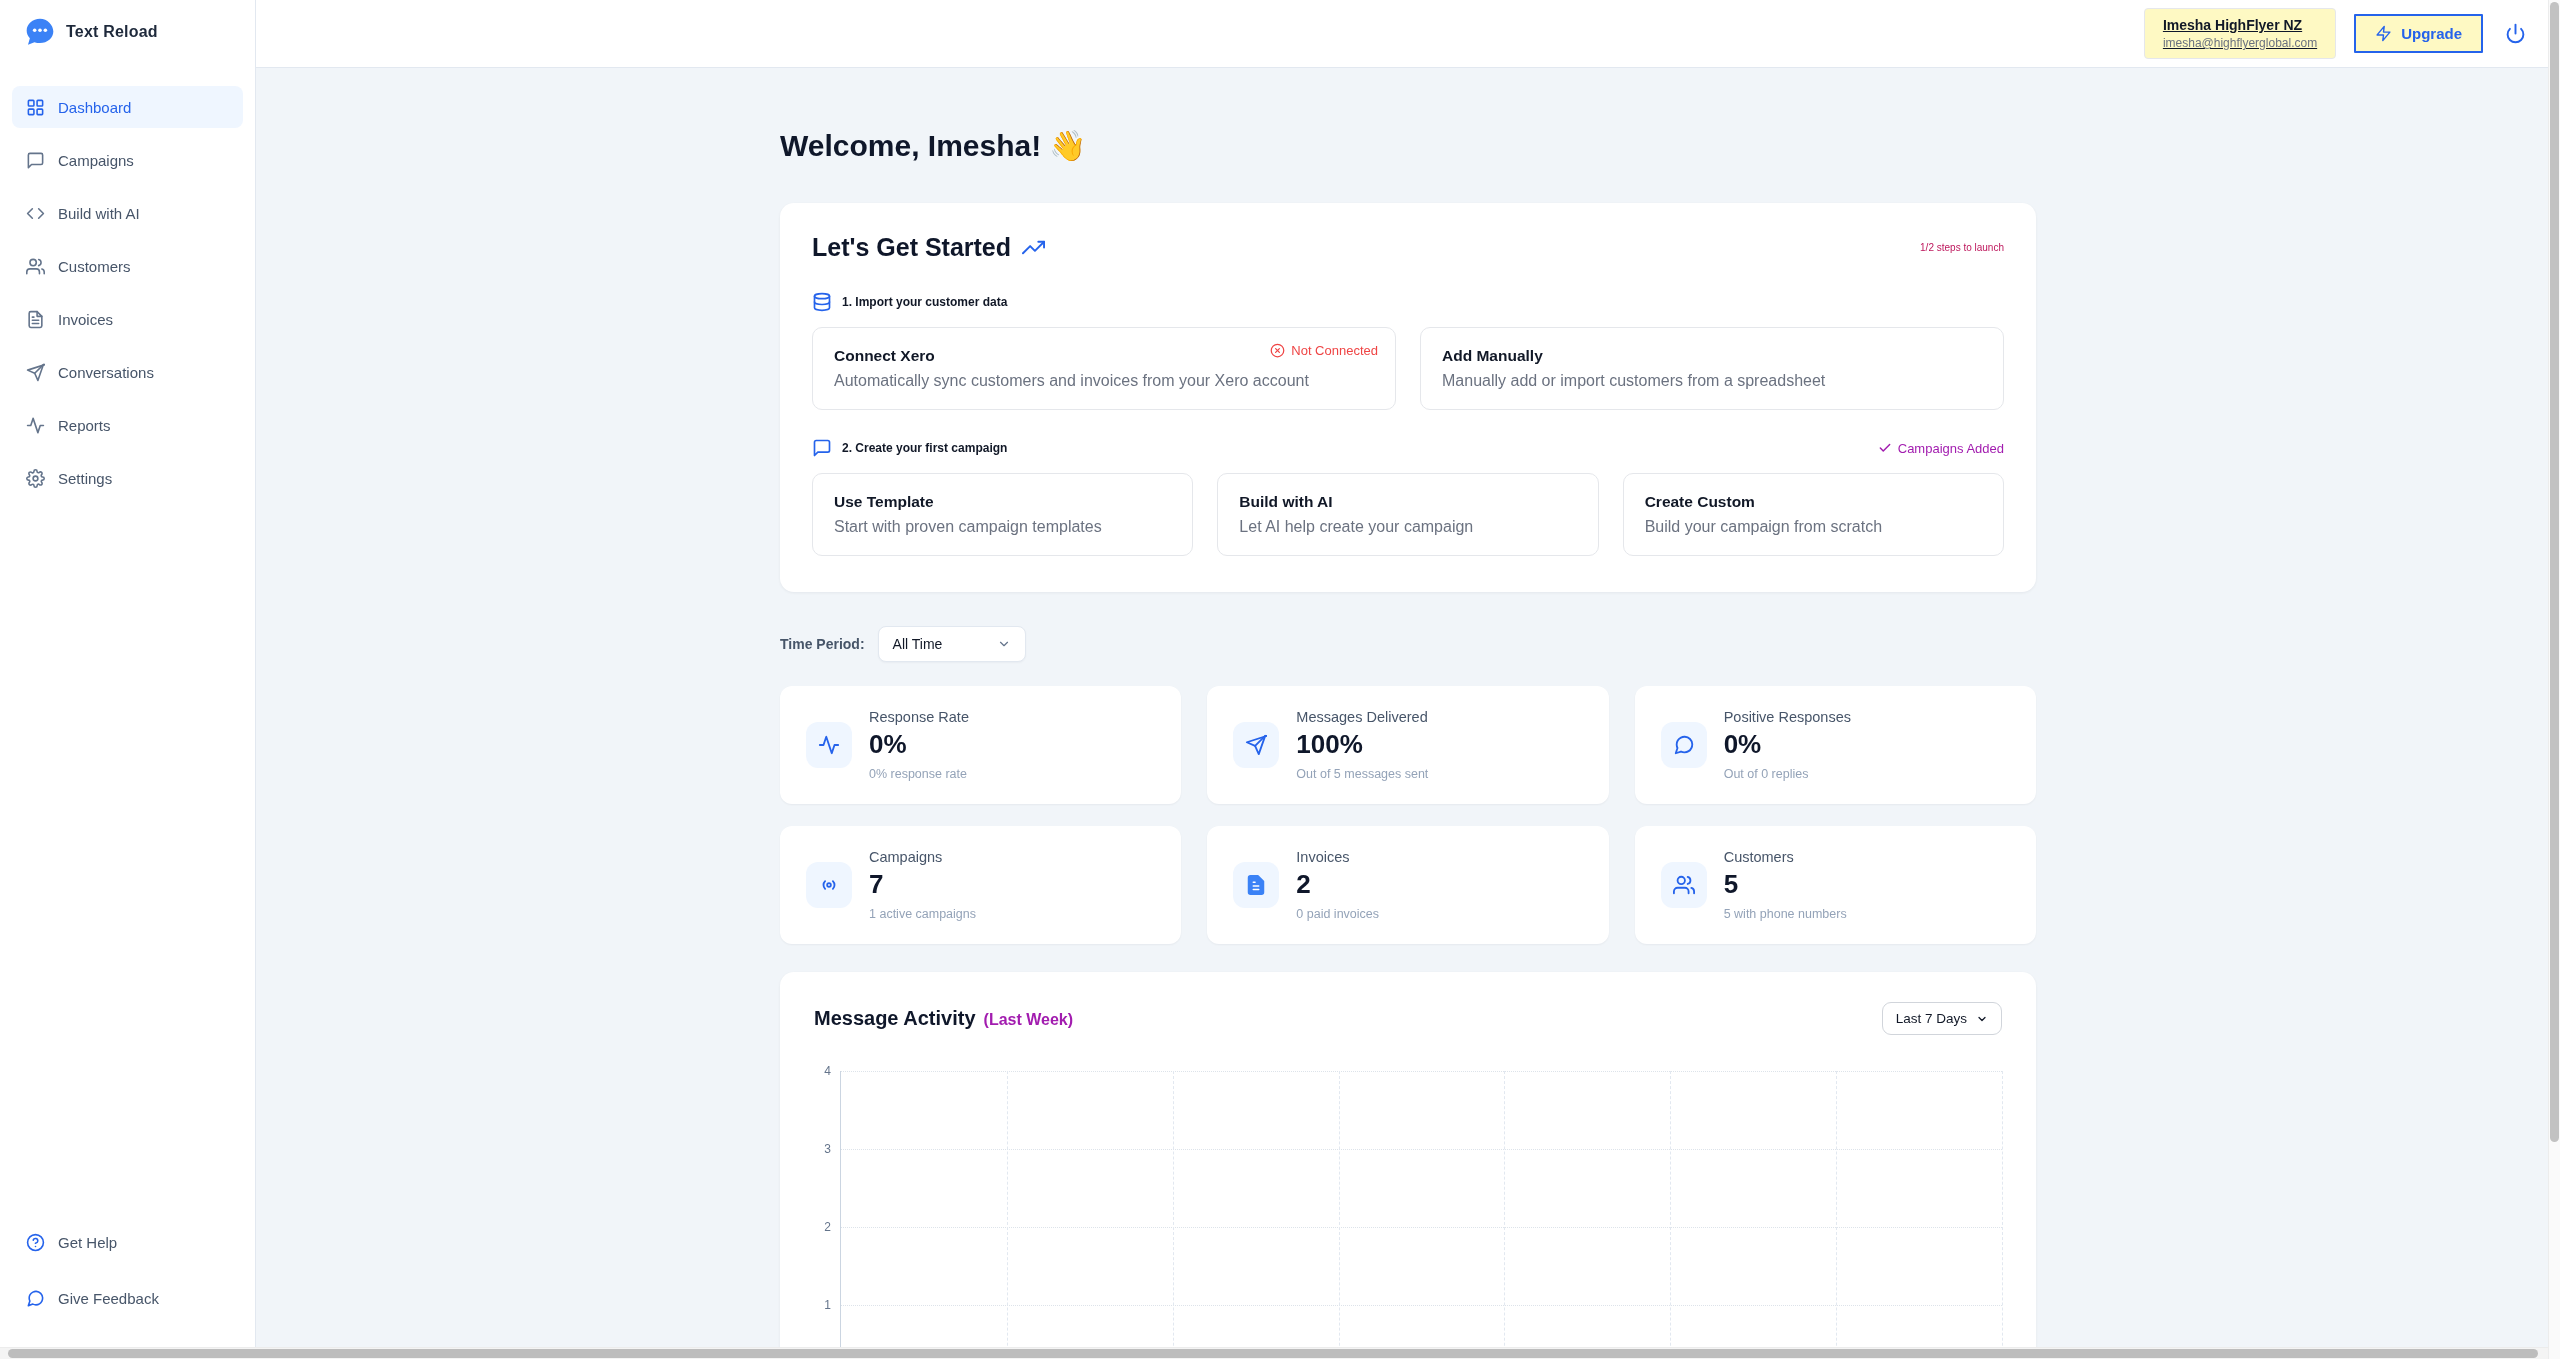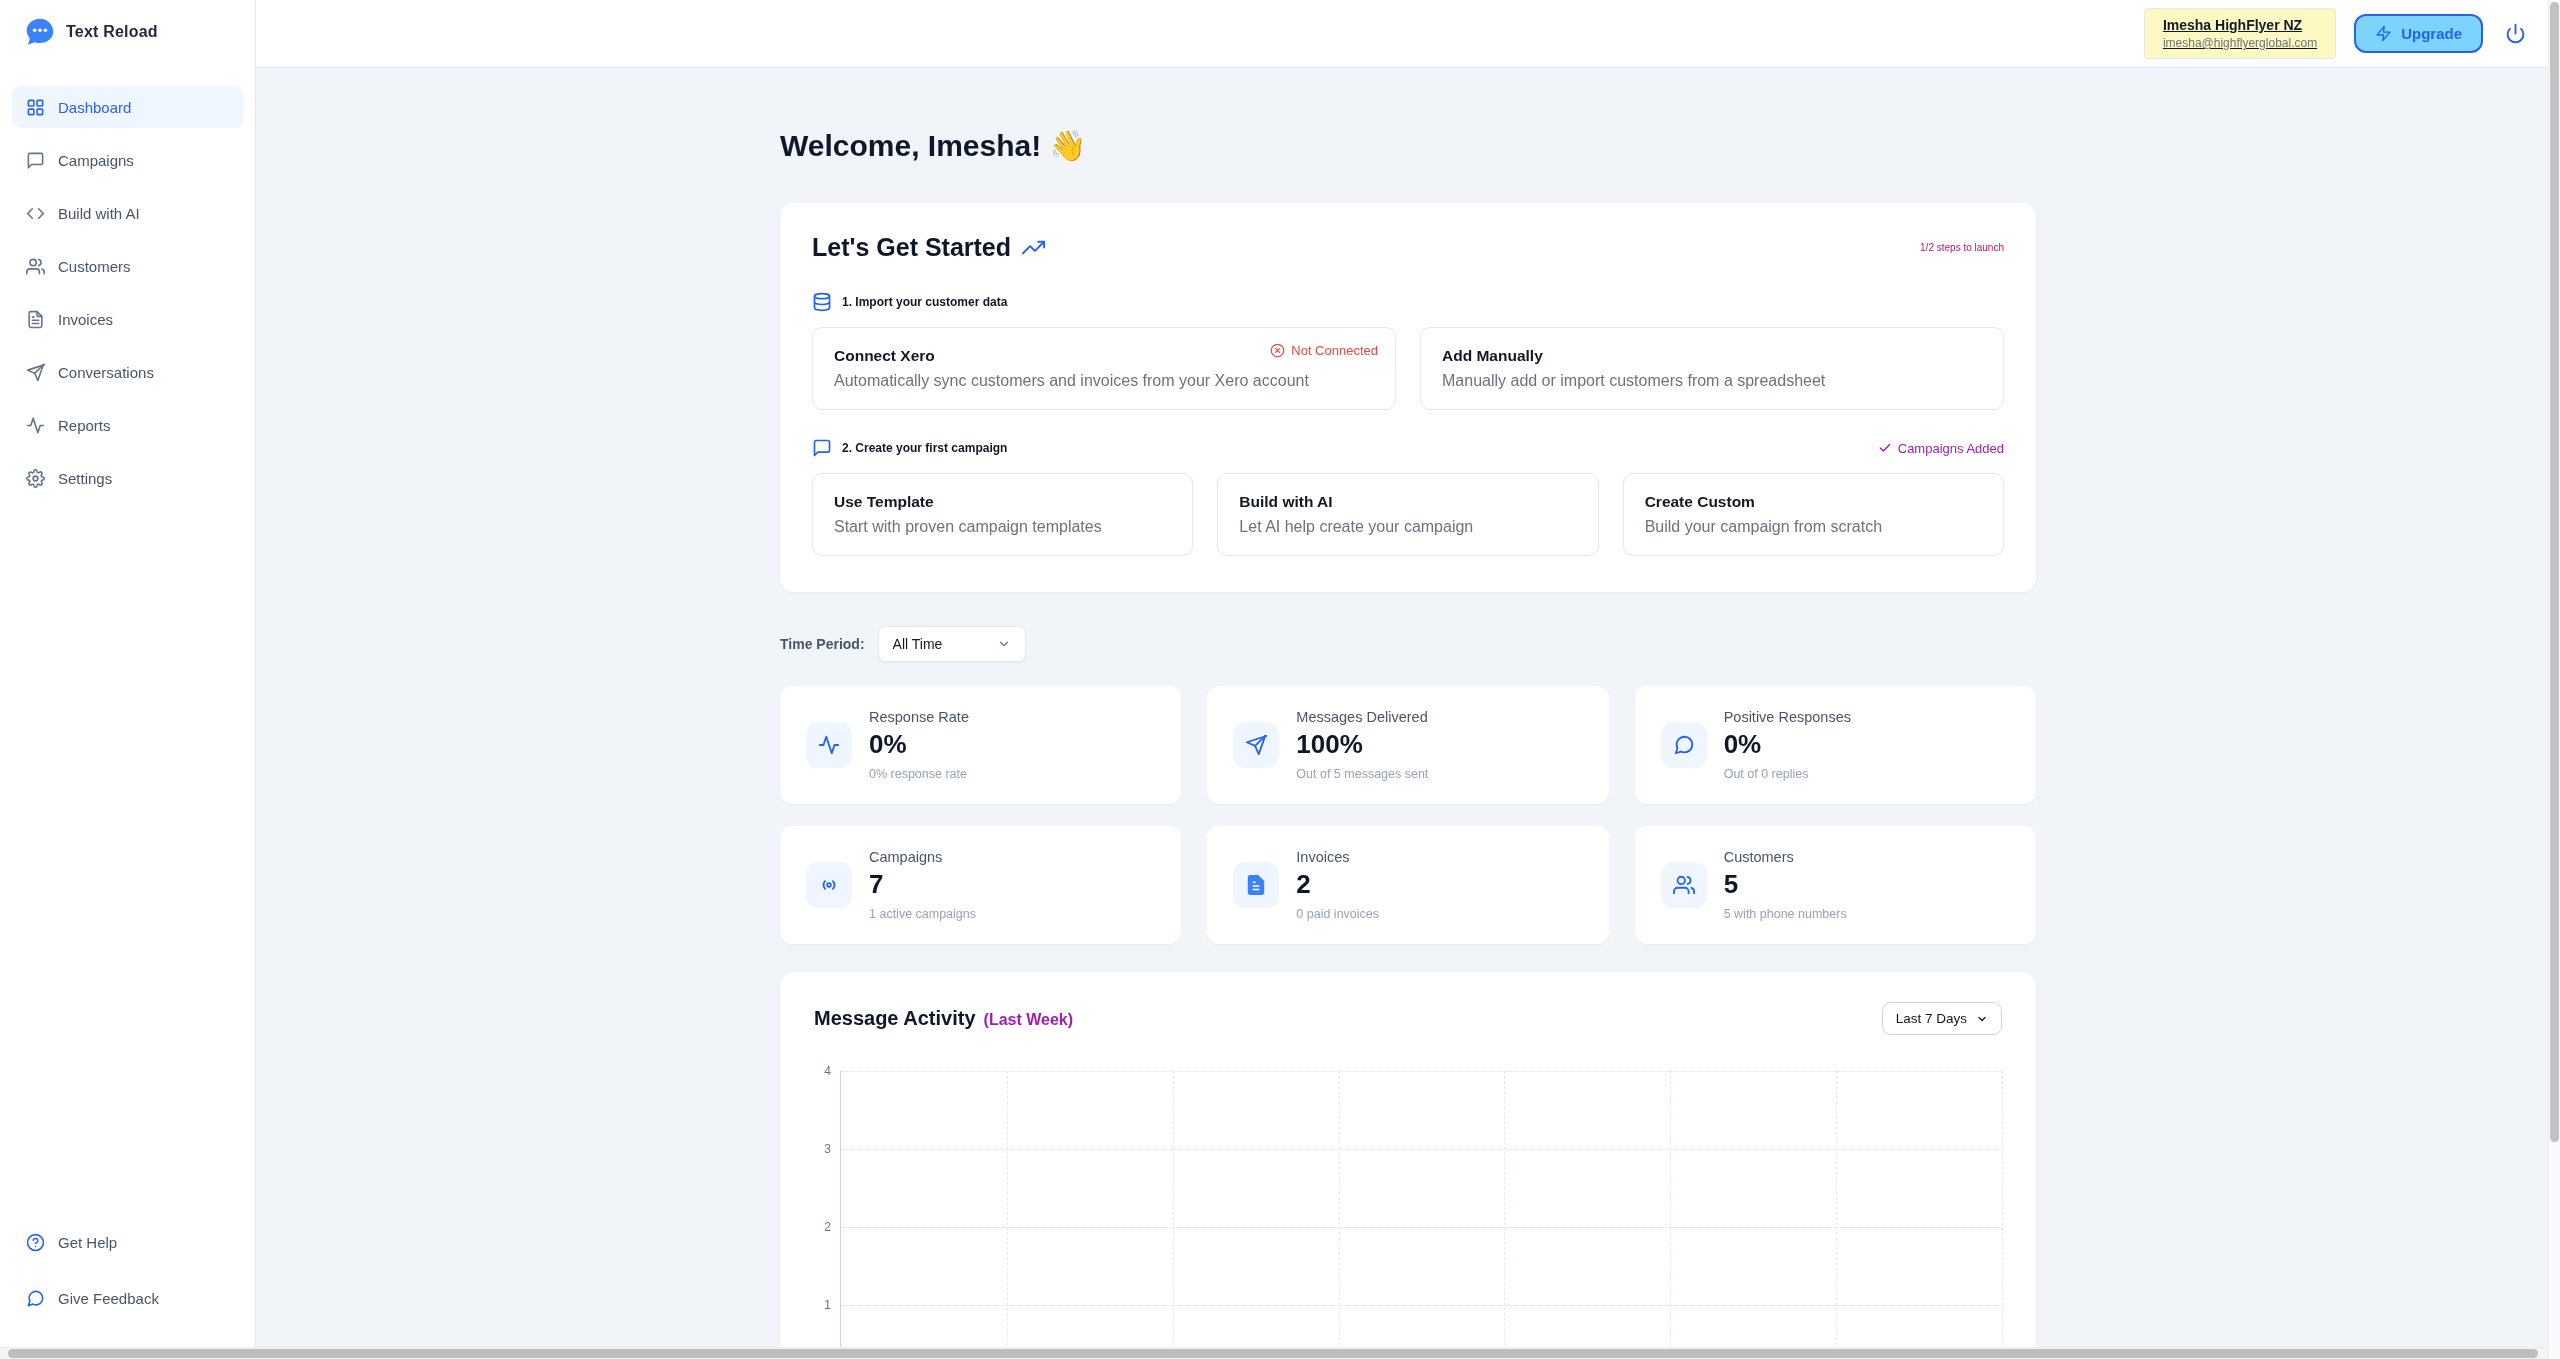--- a/index.html
+++ b/index.html
@@ -19,21 +19,21 @@
   .nav-item.active svg { color:#2563eb; }
   .sidebar-footer { margin-top:auto; padding:0 12px 40px; display:flex; flex-direction:column; gap:14px; }
   .sidebar-footer .nav-item svg { color:#2563eb; }
 
   
   .main-col { flex:1; min-width:0; display:flex; flex-direction:column; }
   .topbar { height:68px; flex-shrink:0; background:#fff; border-bottom:1px solid #e2e8f0; display:flex; align-items:center; justify-content:flex-end; gap:18px; padding-right:30px; }
   .user-box { background:#fef9c3; border:1px solid #e5e7eb; border-radius:4px; padding:8px 18px; text-align:left;text-decoration:underline; }
   .user-name { font-size:14px; font-weight:700; color:#111827; }
   .user-email { font-size:12px; color:#6b7280; margin-top:3px; }
-  .upgrade-btn { display:flex; align-items:center; gap:9px; border:2px solid #2563eb; border-radius:12px; background:#7dd3fc; color:#2563eb; font-size:15px; font-weight:600; padding:9px 19px; cursor:pointer; font-family:inherit; }
+  .upgrade-btn { display:flex; align-items:center; gap:9px; border:2px solid #2563eb; border-radius:1px; background:#fef9c3; color:#2563eb; font-size:15px; font-weight:600; padding:9px 19px; cursor:pointer; font-family:inherit; }
   .upgrade-btn svg { width:17px; height:17px; }
   .power-btn { background:none; border:none; cursor:pointer; color:#2563eb; display:grid; place-items:center; padding:4px; }
   .power-btn svg { width:21px; height:21px; }
 
   
   .content { flex:1; overflow:hidden; padding-top:60px; }
   .container { width:1256px; margin:0 auto; }
   .welcome { font-size:30px; font-weight:700; color:#0f172a; margin-bottom:40px; }
   .wave { color:#f5c842; }
 

